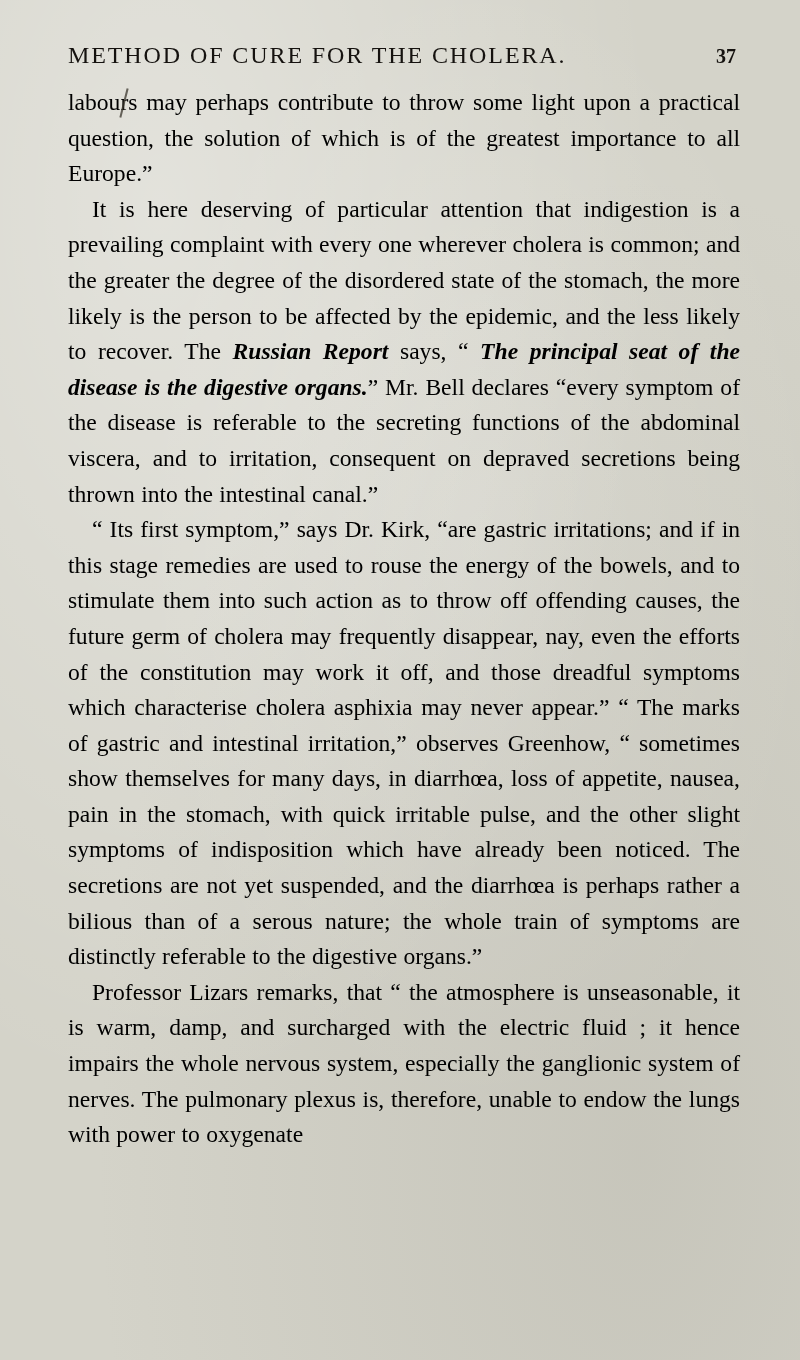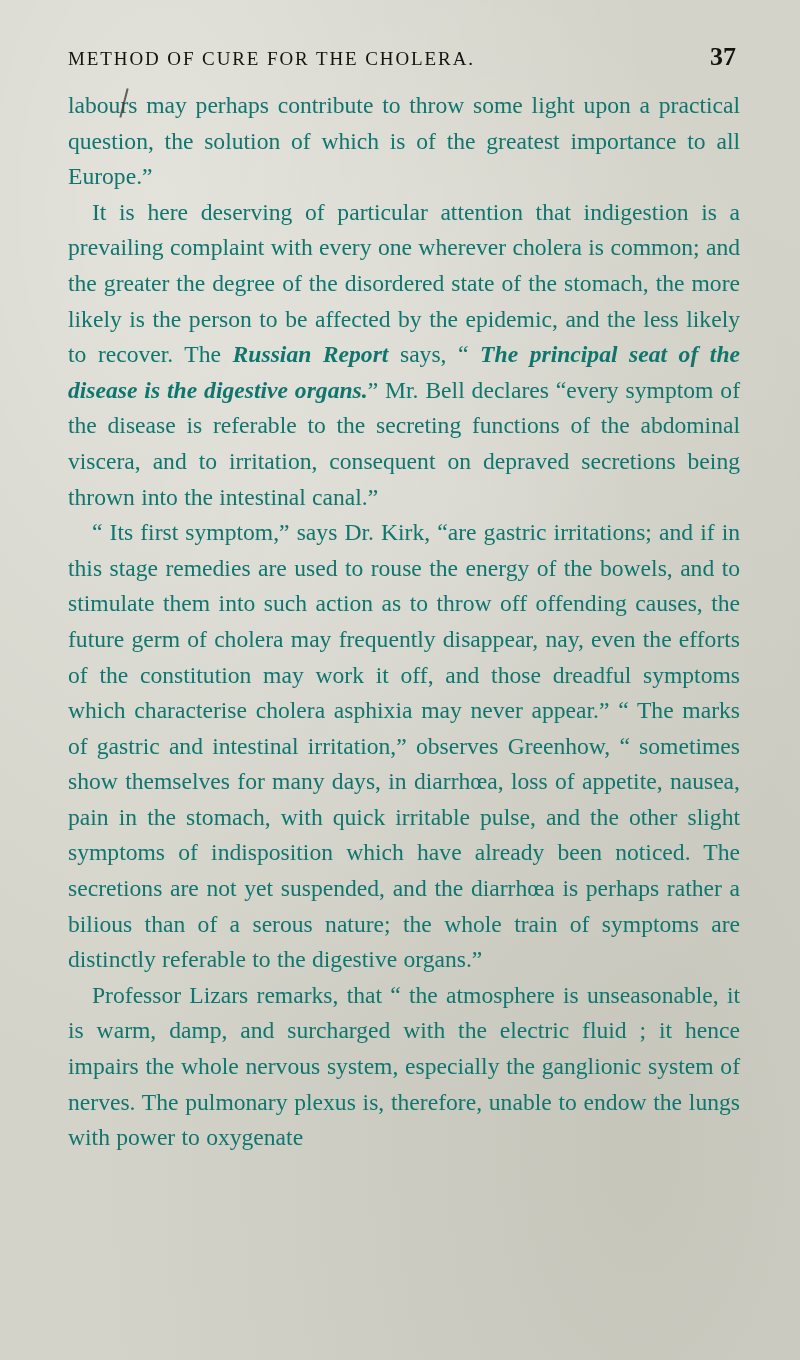--- a/index.html
+++ b/index.html
@@ -39,43 +39,43 @@
     align-items: baseline;
     justify-content: space-between;
     font-size: 21px;
     letter-spacing: 1.6px;
     color: #15120f;
     padding-right: 4px;
     margin-bottom: 4px;
   }
   .header .running-title {
     font-family: "Liberation Serif", serif;
-    font-size: 19px;
+    font-size: 24px;
     letter-spacing: 1.9px;
   }
   .header .folio {
-    font-size: 26px;
+    font-size: 20px;
     font-weight: bold;
     letter-spacing: 0;
   }
   .rule {
     width: 2px;
     height: 30px;
     background: #3a352c;
     position: absolute;
     left: 55px;
     top: 46px;
     transform: rotate(14deg);
     opacity: .75;
   }
   .body-text {
     margin-top: 16px;
     font-size: 23.6px;
     line-height: 35.6px;
-    color: #0f766e;
+    color: #000000;
     text-align: justify;
     text-justify: inter-word;
     word-spacing: 0.4px;
   }
   .body-text p {
     margin: 0;
     text-indent: 0;
   }
   .body-text p + p {
     text-indent: 24px;

